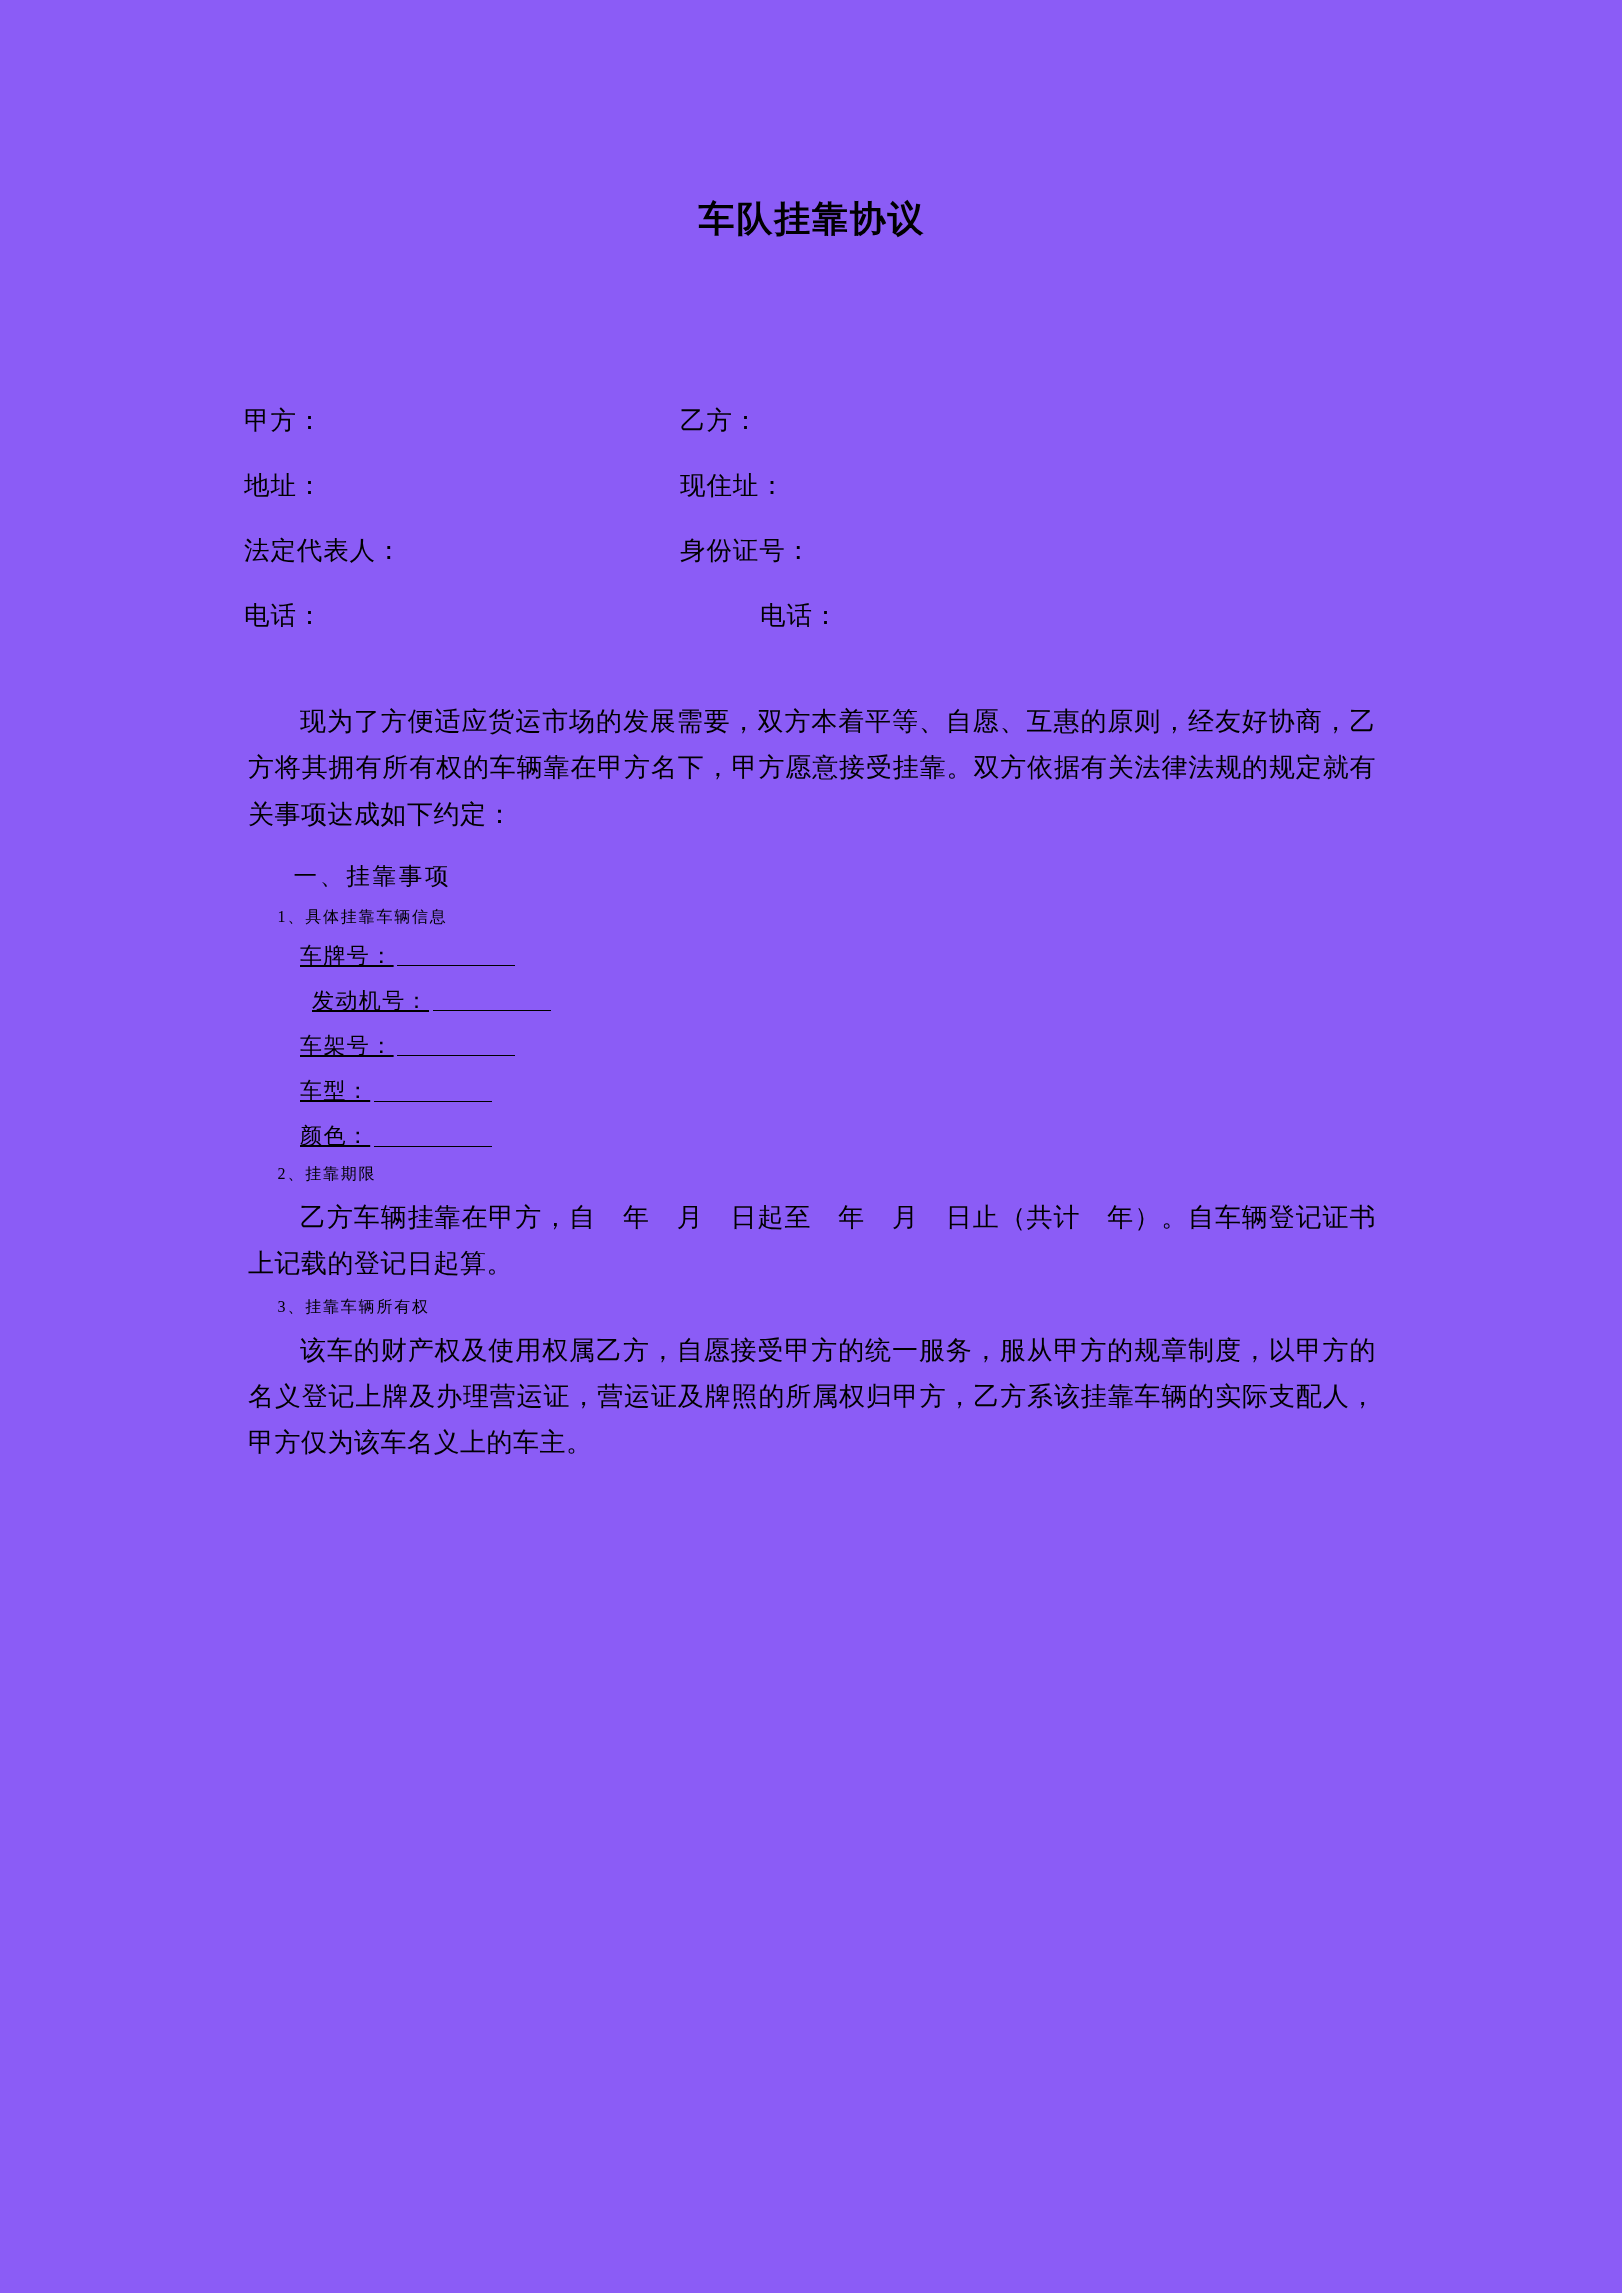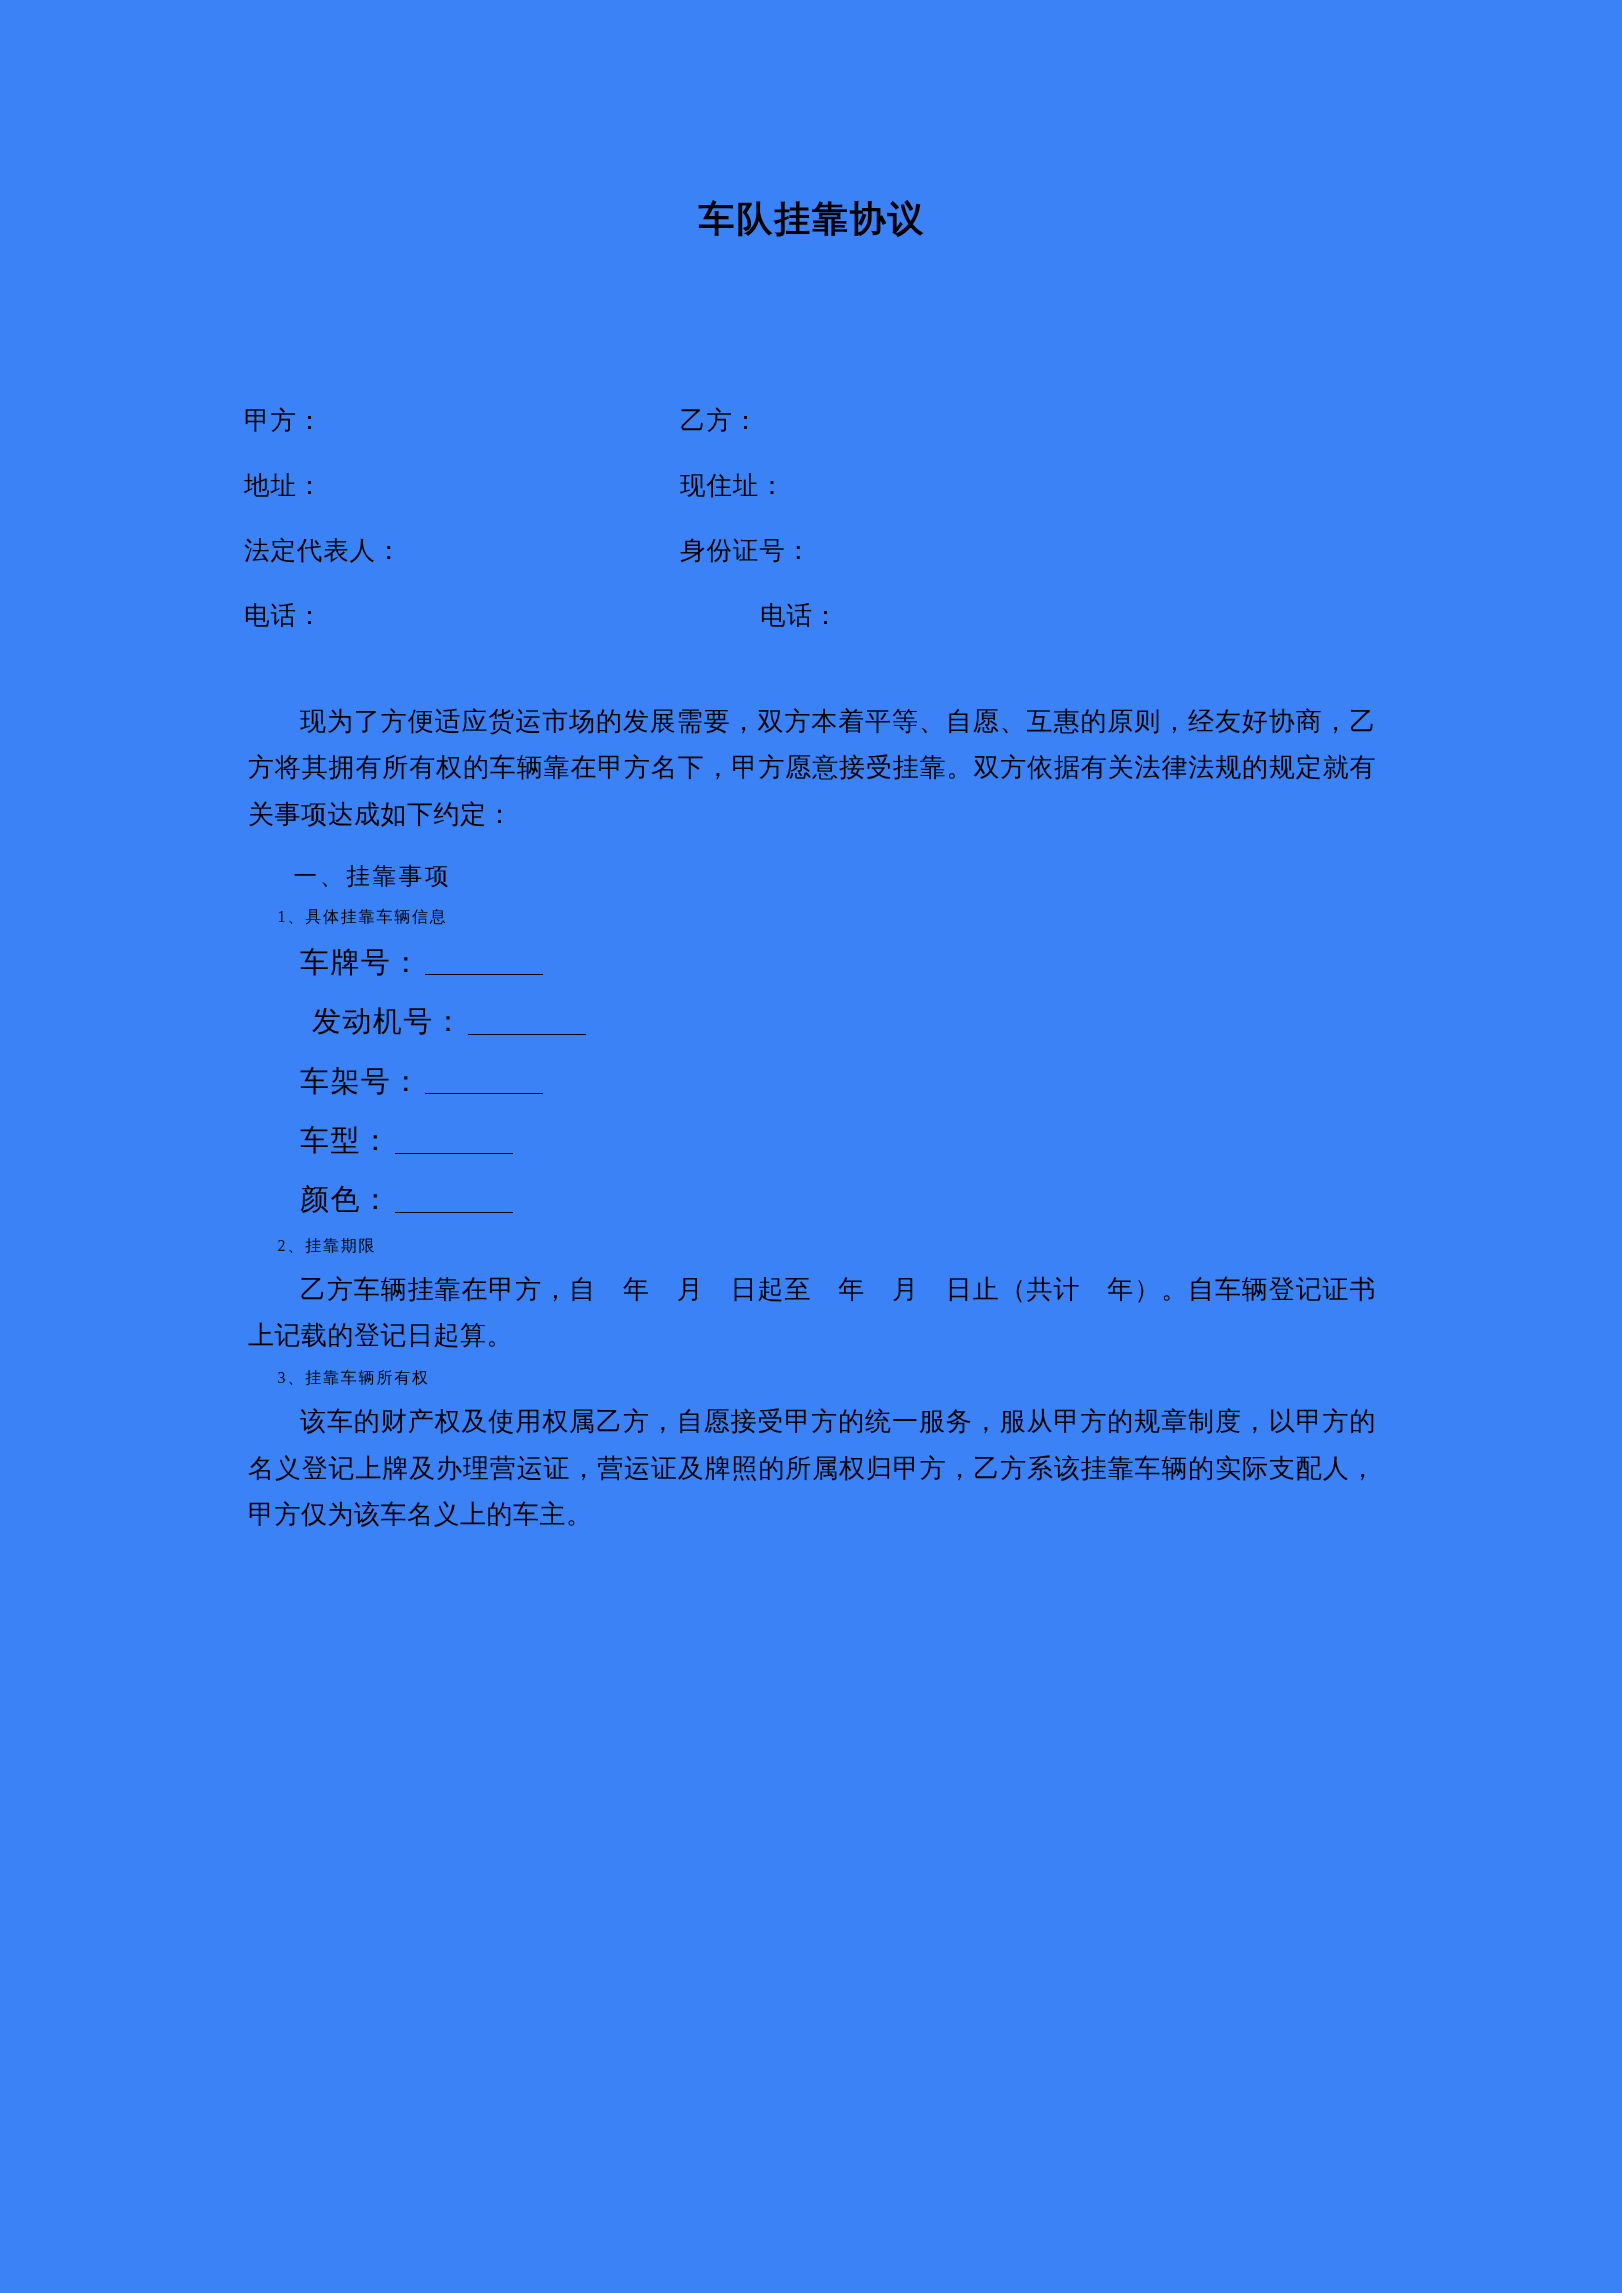--- a/index.html
+++ b/index.html
@@ -8,21 +8,21 @@
     background: #ffffff;
   }
   body {
     font-family: "DejaVu Serif", "Liberation Serif", serif;
     color: #000000;
   }
   .page {
     position: relative;
     width: 1623px;
     height: 2294px;
-    background: #3b82f6;
+    background: #8b5cf6;
     box-sizing: border-box;
     padding: 0;
     overflow: hidden;
   }
   .content {
     position: absolute;
     left: 244px;
     top: 0;
     width: 1136px;
   }
@@ -78,24 +78,25 @@
   .sub-heading {
     font-family: Liberation Serif, serif;
     font-size: 16px;
     letter-spacing: 1.8px;
     text-indent: 2.1em;
     margin: 0;
     line-height: 2.0;
   }
   .field-line {
     font-family: "DejaVu Sans", "Liberation Sans", sans-serif;
-    font-size: 29px;
+    font-size: 22px;
     letter-spacing: 1.4px;
     margin: 0;
     line-height: 2.05;
+    text-decoration: underline;
   }
   .field-line .blank {
     display: inline-block;
     border-bottom: 1.4px solid #000;
     width: 118px;
     margin-left: 3.6px;
     vertical-align: -3.6px;
   }
   .fi-1 { padding-left: 56px; }
   .fi-2 { padding-left: 68px; }

